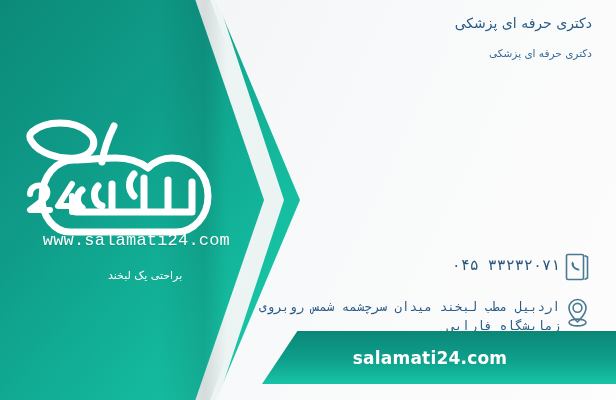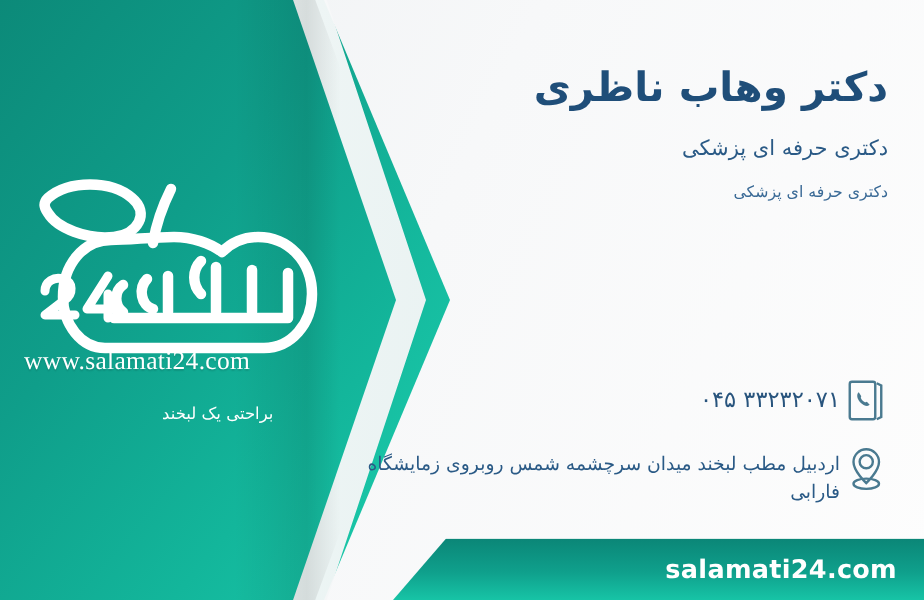--- a/index.html
+++ b/index.html
@@ -78,25 +78,25 @@
     top: 112px;
     width: 214px;
     height: 150px;
   }
   .logo-svg { display: block; width: 214px; height: 128px; }
   .logo-url {
     position: absolute;
     left: 0;
     top: 119px;
     width: 214px;
-    text-align: left;
+    text-align: right;
     color: #ffffff;
     font-size: 17px;
     letter-spacing: .2px;
-    font-family: Liberation Serif, serif;
+    font-family: Liberation Mono, monospace;
     text-shadow: 0 1px 1px rgba(0,0,0,.12);
   }
 
   
   .txt-col {
     position: absolute;
     right: 24px;
     top: 0;
     width: 360px;
     text-align: right;
@@ -130,20 +130,21 @@
     top: 248px;
     width: 372px;
     direction: rtl;
   }
   .c-row {
     display: flex;
     flex-direction: row;
     align-items: flex-start;
     justify-content: flex-start;
     margin-bottom: 8px;
+    font-family: Liberation Mono, monospace;
   }
   .c-icon {
     flex: 0 0 34px;
     width: 34px;
     height: 38px;
     display: flex;
     align-items: center;
     justify-content: center;
     color: #3f6f86;
   }
@@ -160,28 +161,29 @@
     font-size: 15px;
     letter-spacing: 1px;
     padding-top: 7px;
     color: #28547d;
   }
 
   
   .banner {
     position: absolute;
     left: 262px;
-    bottom: 0;
+    bottom: 16px;
     width: 354px;
-    height: 41px;
+    height: 53px;
     background: linear-gradient(180deg, #0b8677 0%, #0fa08c 55%, #17c4a6 100%);
     -webkit-clip-path: polygon(10% 0, 100% 0, 100% 100%, 0 100%);
     clip-path: polygon(10% 0, 100% 0, 100% 100%, 0 100%);
     display: flex;
     align-items: center;
+    justify-content: center;
   }
   .banner-text {
     color: #ffffff;
     font-size: 17px;
     font-weight: bold;
     letter-spacing: .2px;
     direction: ltr;
     padding-right: 18px;
     font-family: "DejaVu Sans", "Liberation Sans", sans-serif;
   }
@@ -222,21 +224,20 @@
         <path d="M56 72 L42 94 L62 94 M56 84 L56 100"></path>
       </g>
     </svg>
     <div class="logo-url">www.salamati24.com</div>
   </div>
 
   <div style="position:absolute;left:108px;top:222px;width:124px;text-align:left;
               color:#ffffff;font-size:11px;direction:rtl;letter-spacing:.5px;margin-top:47px;">براحتی یک لبخند</div>
 
   <div class="txt-col">
-    <div class="doc-name">دکتر وهاب  ناظری</div>
     <div class="doc-spec">دکتری حرفه ای پزشکی</div>
     <div class="doc-spec-2">دکتری حرفه ای پزشکی</div>
   </div>
 
   <div class="contact">
 
     <div class="c-row">
       <div class="c-icon">
         <svg width="26" height="30" viewBox="0 0 26 30" fill="none" stroke="#4a7a90" stroke-width="1.6">
           <rect x="2.5" y="2.5" width="17" height="25" rx="1.5"></rect>

